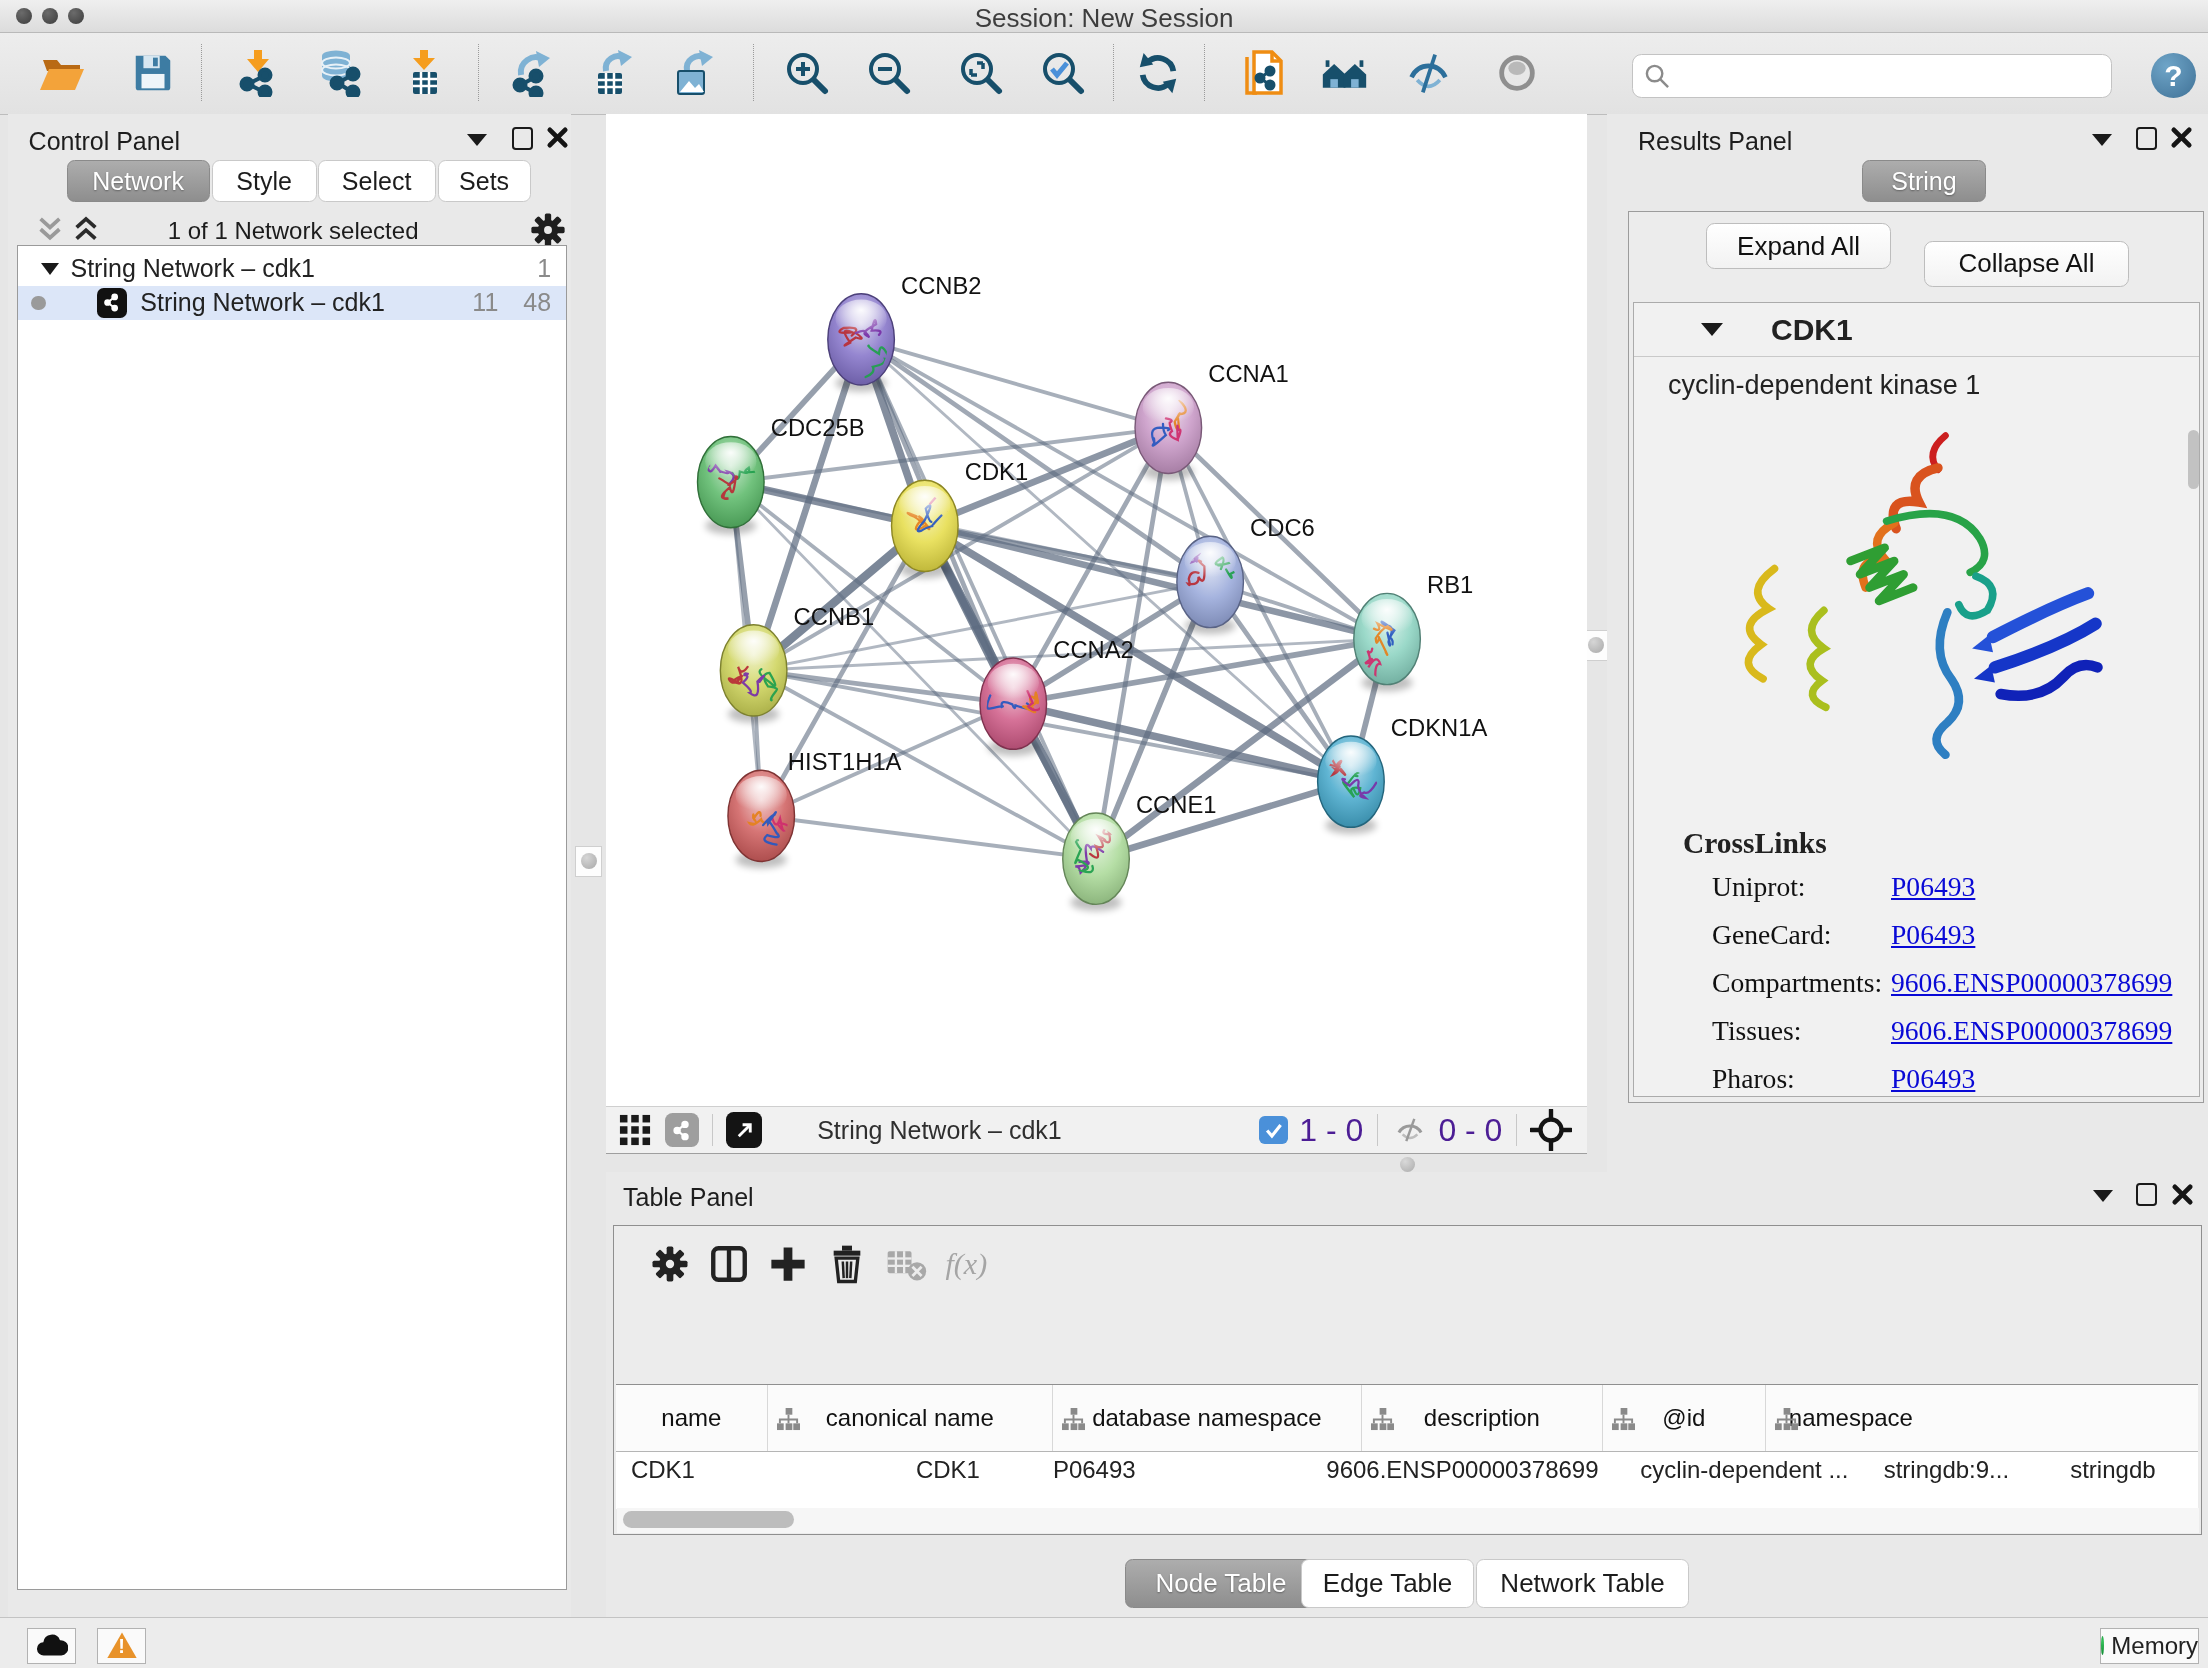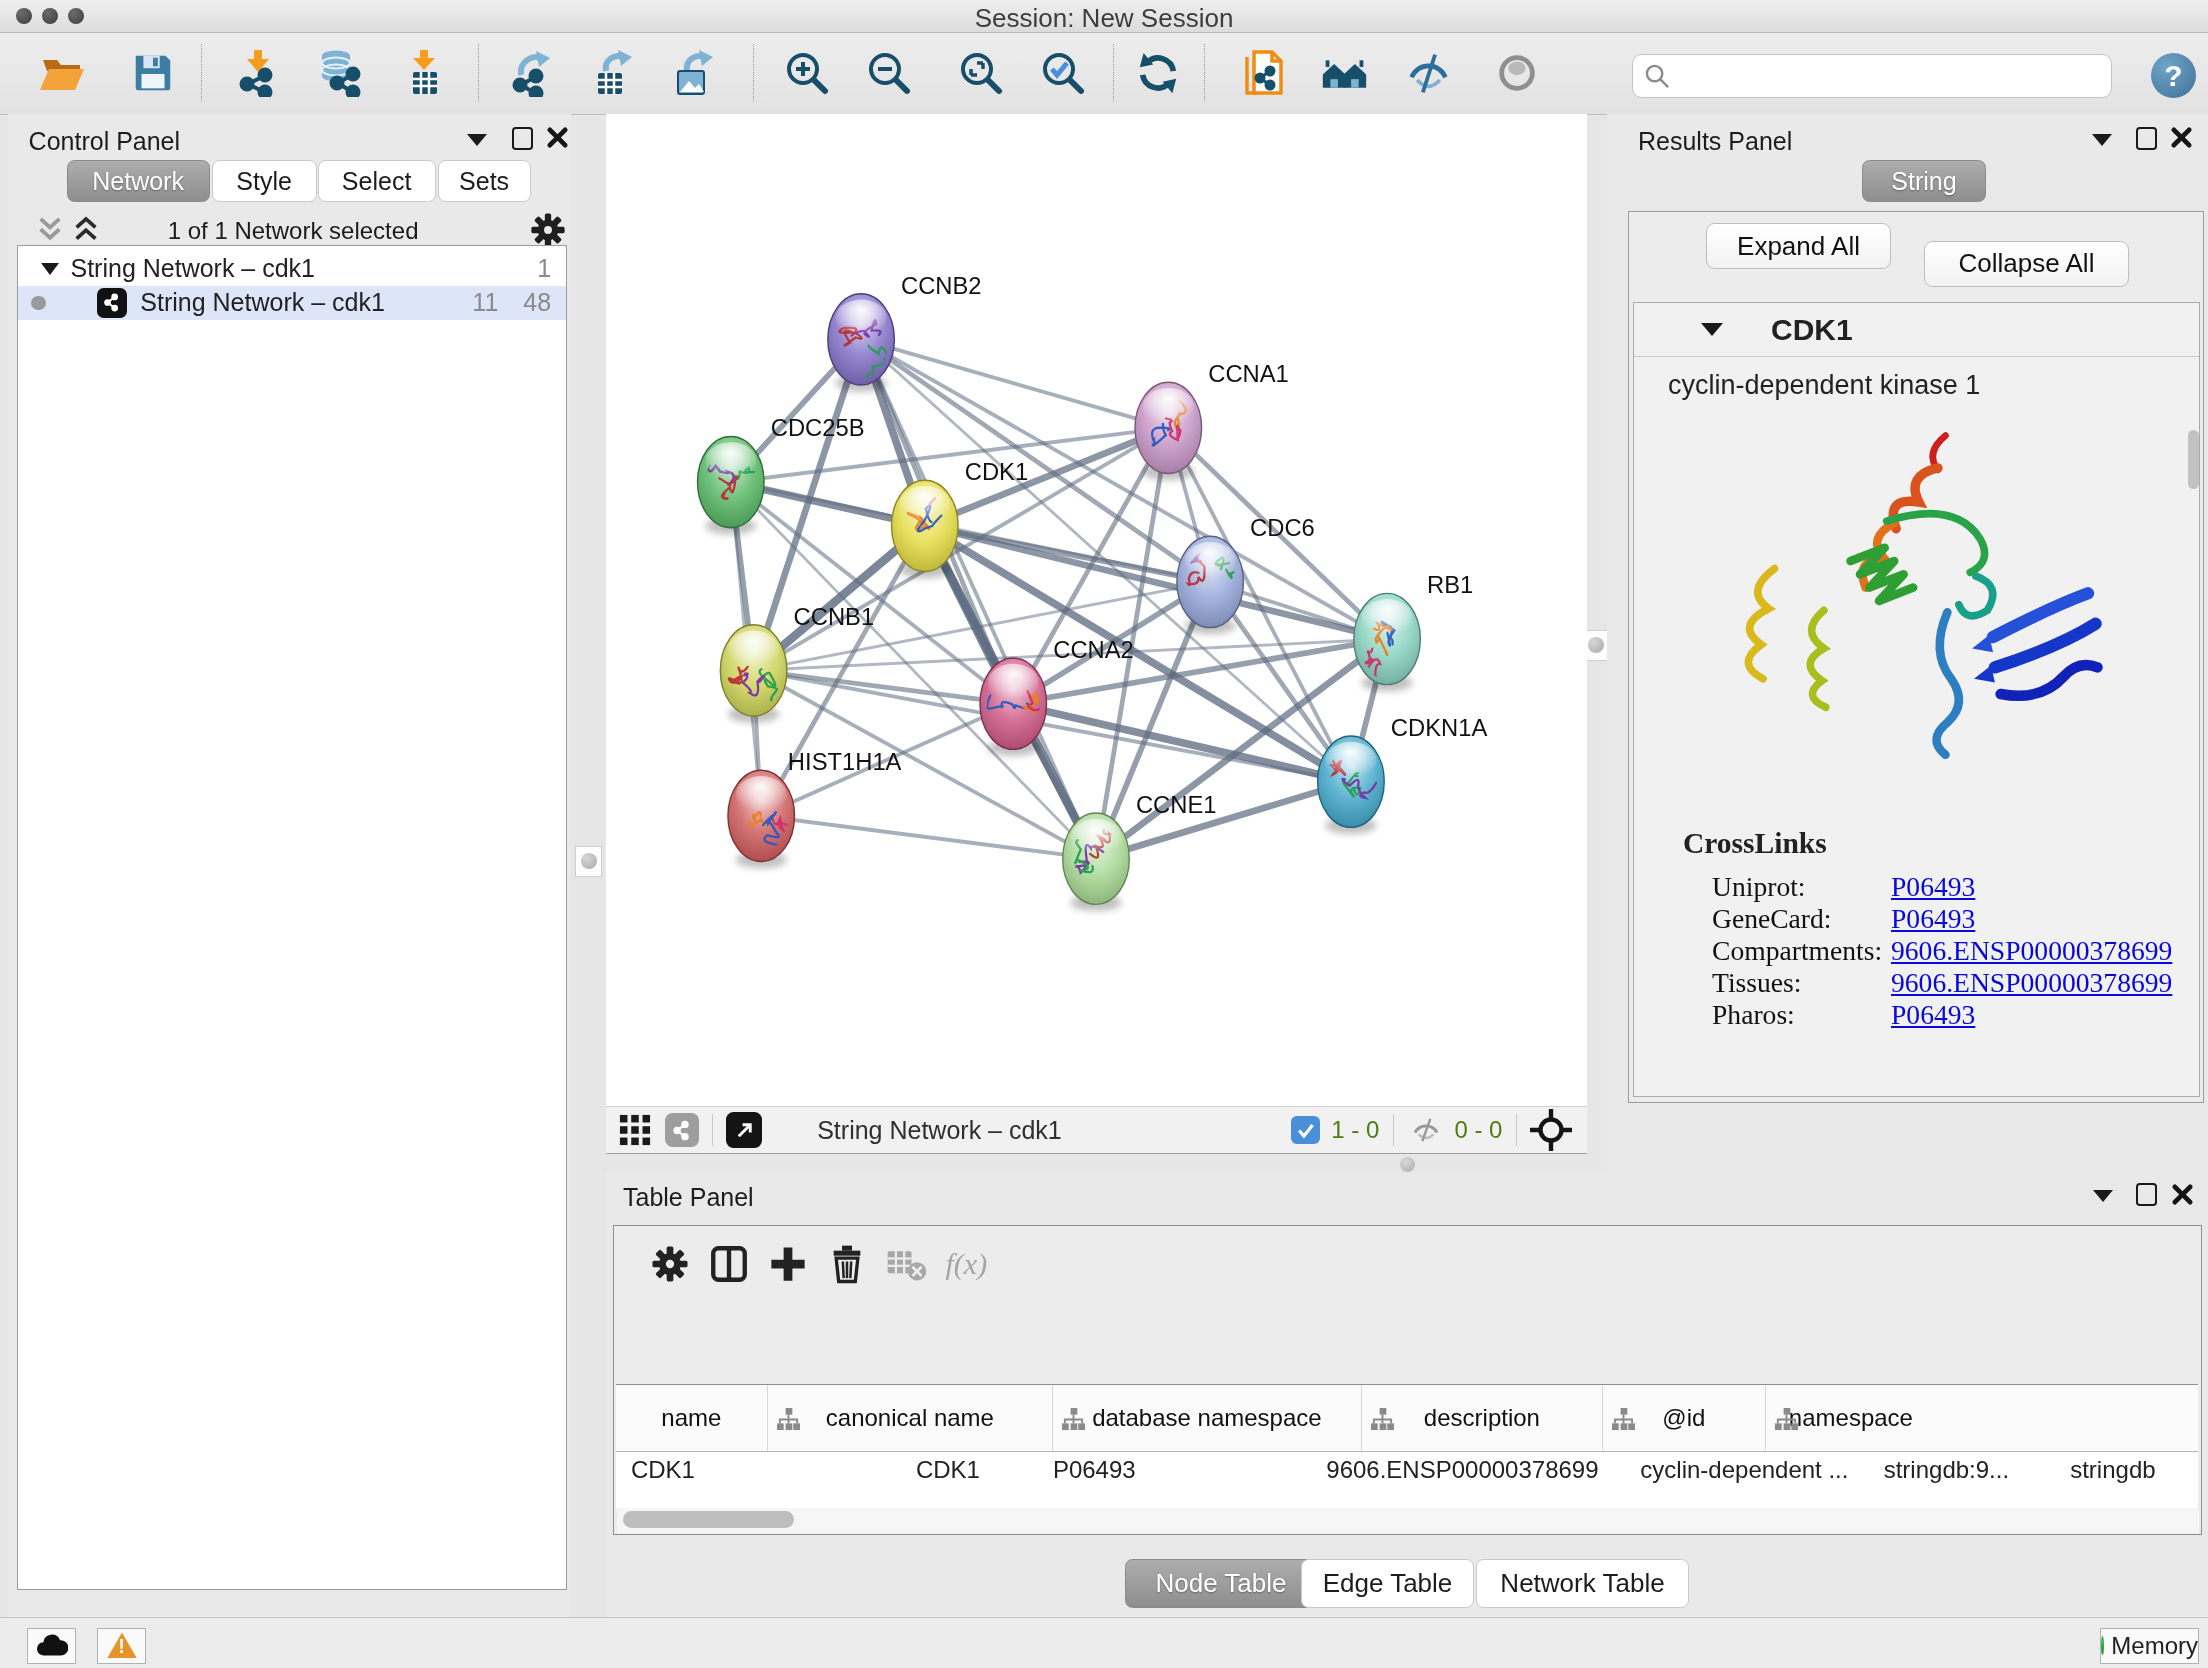--- a/index.html
+++ b/index.html
@@ -32,21 +32,21 @@
   .tree-row{height:34px;display:flex;align-items:center;font-size:25px;}
   .tree-sel{background:#dce6f8;}
   .cnt{color:#8a8a8a;}
   .string-chip{width:30px;height:30px;border-radius:6.7px;background:#111;display:flex;align-items:center;justify-content:center;}
   
   .net-canvas{left:606px;top:114px;width:981px;height:992px;background:#fff;}
   .net-status{left:606px;top:1106px;width:981px;height:48px;background:#f1f1f1;border-top:1px solid #cfcfcf;border-bottom:1.9px solid #9f9f9f;display:flex;align-items:center;box-sizing:border-box;}
   .vsep{width:0;height:32px;border-left:1px solid #c8c8c8;margin:0 13.3px;}
   .gray-chip{width:34px;height:34px;border-radius:7.6px;background:#9e9e9e;display:flex;align-items:center;justify-content:center;}
   .black-chip{width:36px;height:36px;border-radius:7.6px;background:#141414;display:flex;align-items:center;justify-content:center;}
-  .dim{color:#4d7c0f;font-size:24px;}
+  .dim{color:#4c1d95;font-size:32px;}
   .handle{width:25px;height:28.5px;background:#fdfdfd;border:1px solid #cfcfcf;display:flex;align-items:center;justify-content:center;}
   .handle i{width:16px;height:16px;border-radius:50%;background:radial-gradient(circle at 35% 30%,#d6d6d6,#a8a8a8);display:block;}
   
   .res-box{left:1628px;top:211px;width:576px;height:892px;border:1.9px solid #9c9c9c;background:#ececec;box-sizing:border-box;}
   .res-btn{height:44px;background:linear-gradient(#ffffff,#f2f2f2);border:1px solid #bdbdbd;border-radius:8.6px;font-size:26px;display:flex;align-items:center;justify-content:center;color:#111;}
   .cdk-box{left:1633px;top:302px;width:567px;height:795px;border:1px solid #ababab;background:#f1f1f1;box-sizing:border-box;}
   .xlink{color:#0909d6;text-decoration:underline;font-family:"Liberation Serif",serif;font-size:27.6px;}
   .xlab{font-family:"Liberation Serif",serif;font-size:27.6px;color:#111;}
   
   .tbl-box{left:613px;top:1225px;width:1589px;height:310px;border:1.9px solid #8f8f8f;background:#ececec;box-sizing:border-box;}
@@ -706,21 +706,21 @@
       <path d="M252 214 q-18 42 4 70 q18 26 -4 46 q-22 18 -2 34" stroke="#2e7fc2" stroke-width="9"></path>
       <path d="M300 240 q62 -32 100 -46" stroke="#2451d8" stroke-width="13"></path>
       <path d="M302 272 q68 -22 106 -46" stroke="#1536c8" stroke-width="13"></path>
       <path d="M308 300 q42 8 66 -18 q16 -18 36 -10" stroke="#1022b8" stroke-width="11"></path>
       <path d="M296 238 l-18 14 22 4z" stroke="none" fill="#2451d8"></path>
       <path d="M298 270 l-18 14 22 4z" stroke="none" fill="#1536c8"></path>
     </g>
   </svg>
 
   <div style="font-family:'Liberation Serif',serif;font-weight:bold;font-size:29.5px;margin:19px 0 0 49px;">CrossLinks</div>
-  <div style="margin:11.4px 0 0 78px;display:grid;grid-template-columns:179px auto;">
+  <div style="margin:11.4px 0 0 78px;display:grid;grid-template-columns:179px auto;row-gap:16px;">
     <span class="xlab">Uniprot:</span>
       <a class="xlink">P06493</a>
     <span class="xlab">GeneCard:</span>
       <a class="xlink">P06493</a>
     <span class="xlab">Compartments:</span>
       <a class="xlink">9606.ENSP00000378699</a>
     <span class="xlab">Tissues:</span>
       <a class="xlink">9606.ENSP00000378699</a>
     <span class="xlab">Pharos:</span>
       <a class="xlink">P06493</a>

